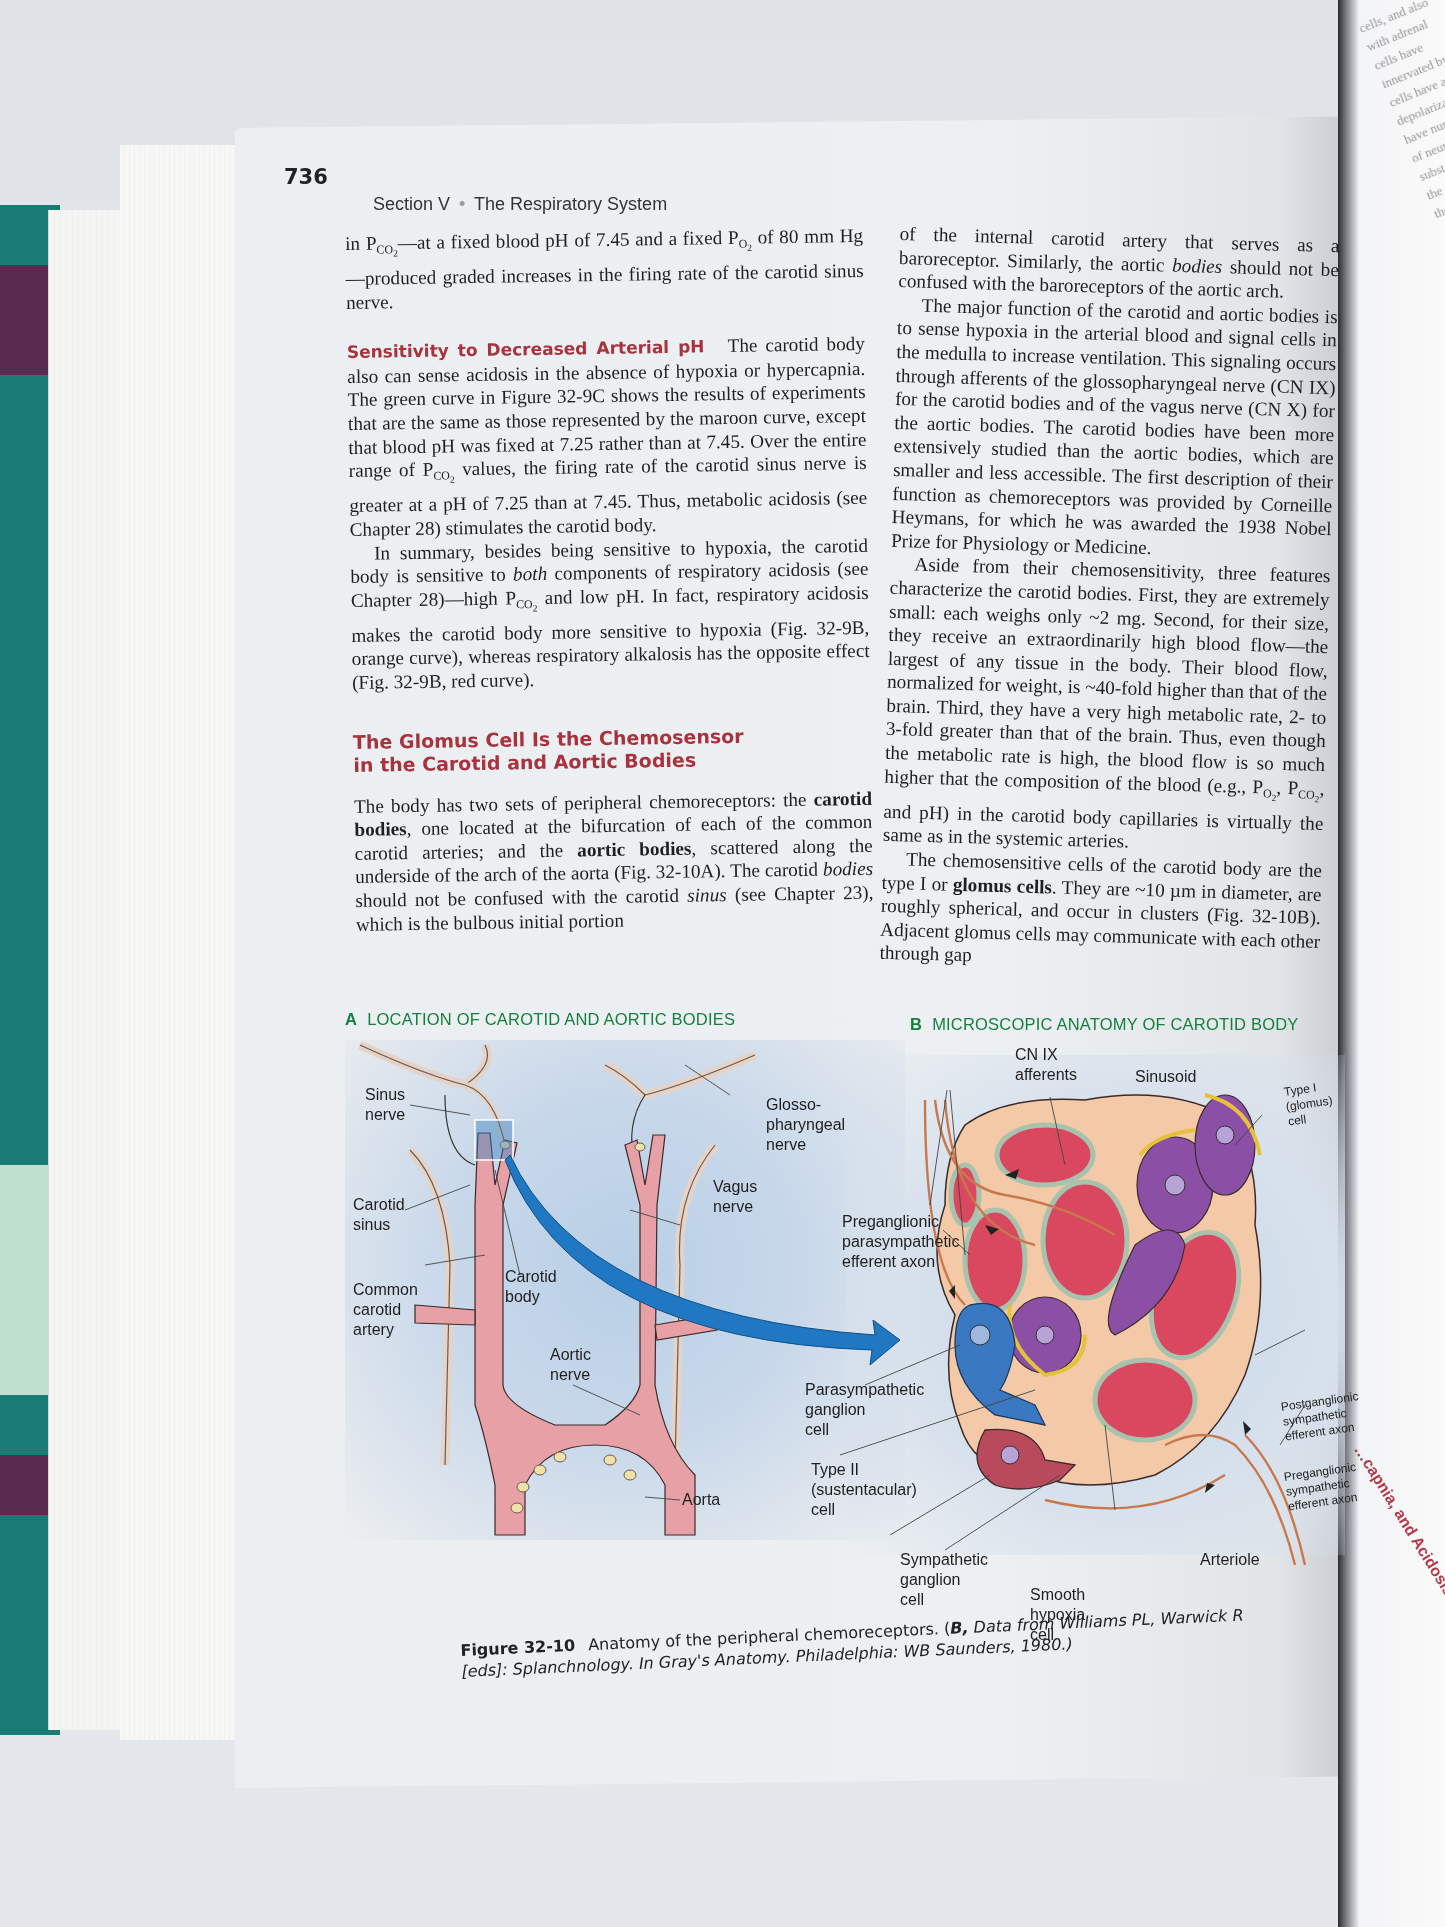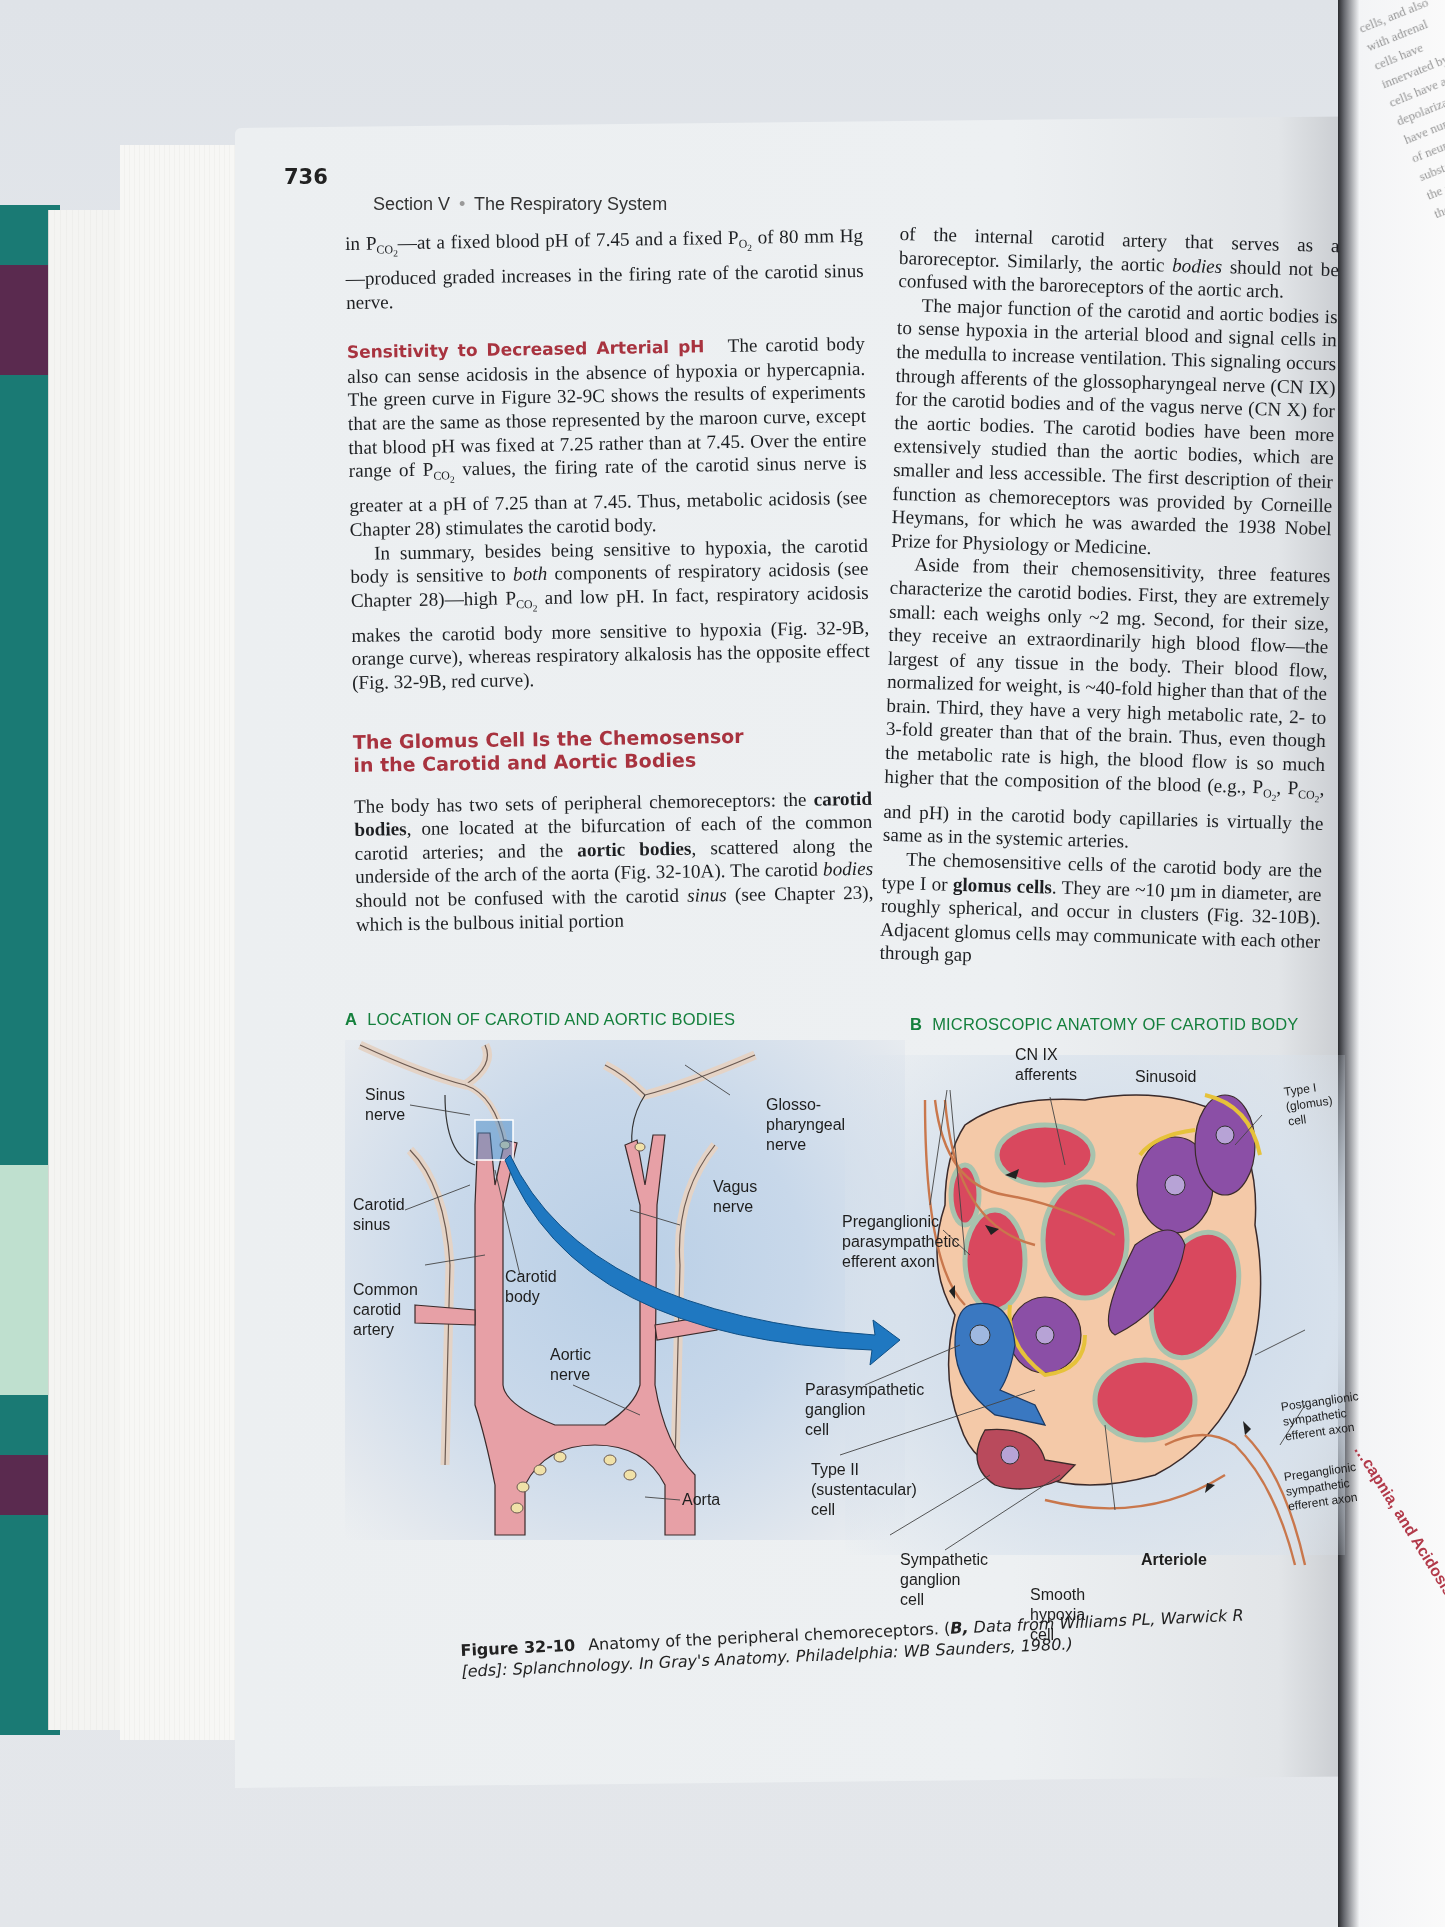--- a/index.html
+++ b/index.html
@@ -339,21 +339,21 @@
 cell</div>
   <div class="lbl" style="left:466px;top:455px;">Type II
 (sustentacular)
 cell</div>
   <div class="lbl" style="left:555px;top:545px;">Sympathetic
 ganglion
 cell</div>
   <div class="lbl" style="left:685px;top:580px;">Smooth
 hypoxia
 cell</div>
-  <div class="lbl" style="left:796px;top:545px;font-weight:bold;">Arteriole</div>
+  <div class="lbl" style="left:855px;top:545px;">Arteriole</div>
   <div class="lbl small" style="left:935px;top:395px;">Postganglionic
 sympathetic
 efferent axon</div>
   <div class="lbl small" style="left:938px;top:465px;">Preganglionic
 sympathetic
 efferent axon</div>
 </div>
 
 <div class="caption">
   <span class="fig-num">Figure 32-10</span>

